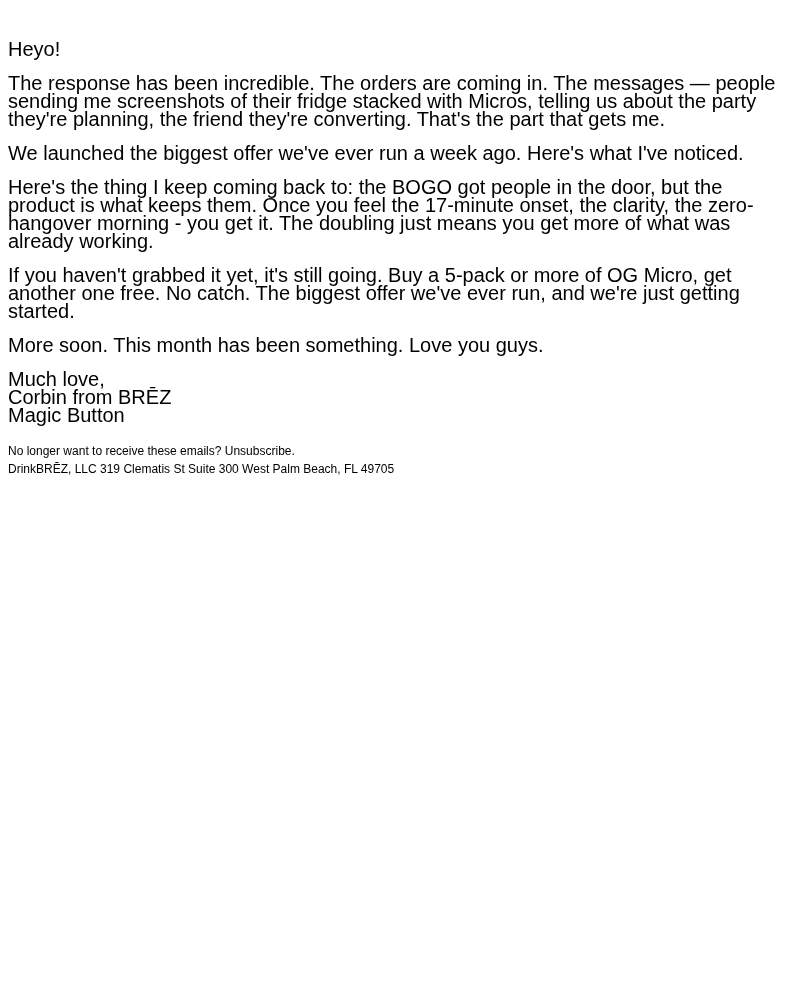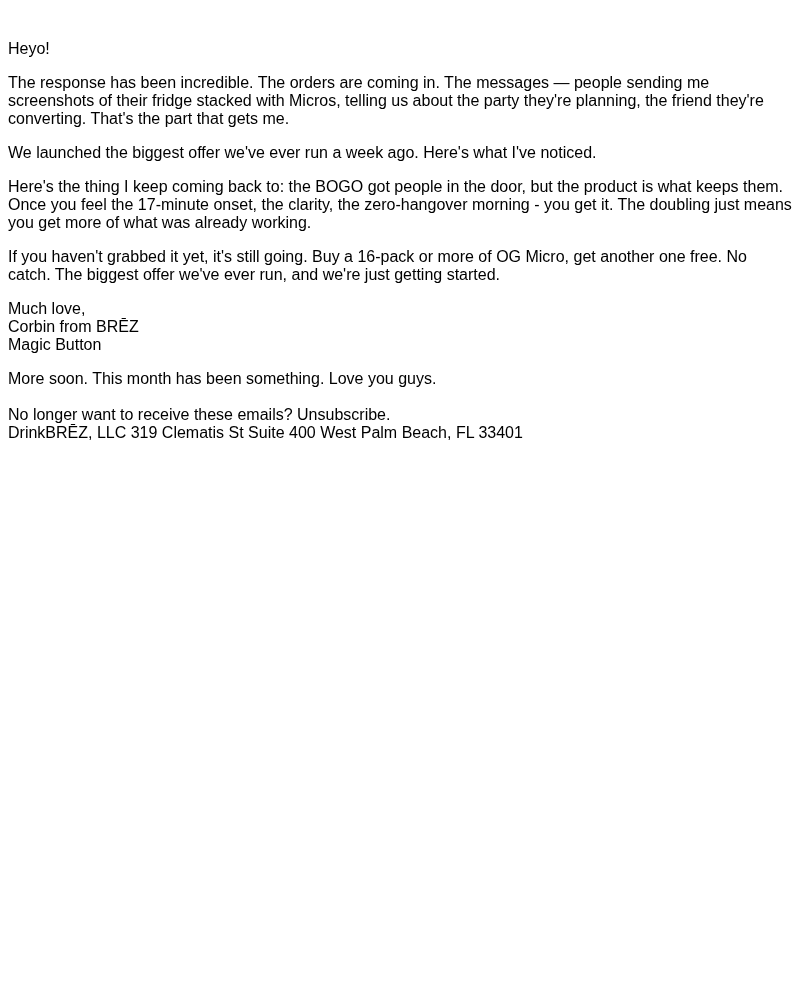--- a/index.html
+++ b/index.html
@@ -4,45 +4,45 @@
 <style>
   html, body { margin: 0; padding: 0; background: #ffffff; }
   body {
     width: 800px; height: 1000px; overflow: hidden;
     font-family: "Liberation Sans", sans-serif;
     color: #000000;
   }
   .email { padding: 40px 8px 0 8px; }
   .email p {
     margin: 0 0 16px 0;
-    font-size: 16px;
+    font-size: 20px;
     line-height: 18px;
   }
   .email .line { display: block; }
   .footer { margin-top: 18px; }
   .footer p {
     margin: 0;
-    font-size: 16px;
+    font-size: 12px;
     line-height: 18px;
   }
   .inline-link { color: inherit; text-decoration: none; cursor: pointer; }
 </style>
 </head>
 <body>
 
 <div class="email">
   <p>Heyo!</p>
   <p>The response has been incredible. The orders are coming in. The messages — people sending me screenshots of their fridge stacked with Micros, telling us about the party they're planning, the friend they're converting. That's the part that gets me.</p>
   <p>We launched the biggest offer we've ever run a week ago. Here's what I've noticed.</p>
   <p>Here's the thing I keep coming back to: the BOGO got people in the door, but the product is what keeps them. Once you feel the 17-minute onset, the clarity, the zero-hangover morning - you get it. The doubling just means you get more of what was already working.</p>
-  <p>If you haven't grabbed it yet, it's still going. Buy a 16-pack or more of OG Micro, get another one free. No catch. The biggest offer we've ever run, and we're just getting started.</p>
+  <p>If you haven't grabbed it yet, it's still going. Buy a 5-pack or more of OG Micro, get another one free. No catch. The biggest offer we've ever run, and we're just getting started.</p>
+  <p>More soon. This month has been something. Love you guys.</p>
   <p>
     <span class="line">Much love,</span>
     <span class="line">Corbin from BRĒZ</span>
     <span class="line">Magic Button</span>
   </p>
-  <p>More soon. This month has been something. Love you guys.</p>
 
   <div class="footer">
     <p><span>No longer want to receive these emails? </span><a class="inline-link">Unsubscribe.</a></p>
-    <p>DrinkBRĒZ, LLC 319 Clematis St Suite 400 West Palm Beach, FL 33401</p>
+    <p>DrinkBRĒZ, LLC 319 Clematis St Suite 300 West Palm Beach, FL 49705</p>
   </div>
 </div>
 
 </body></html>

